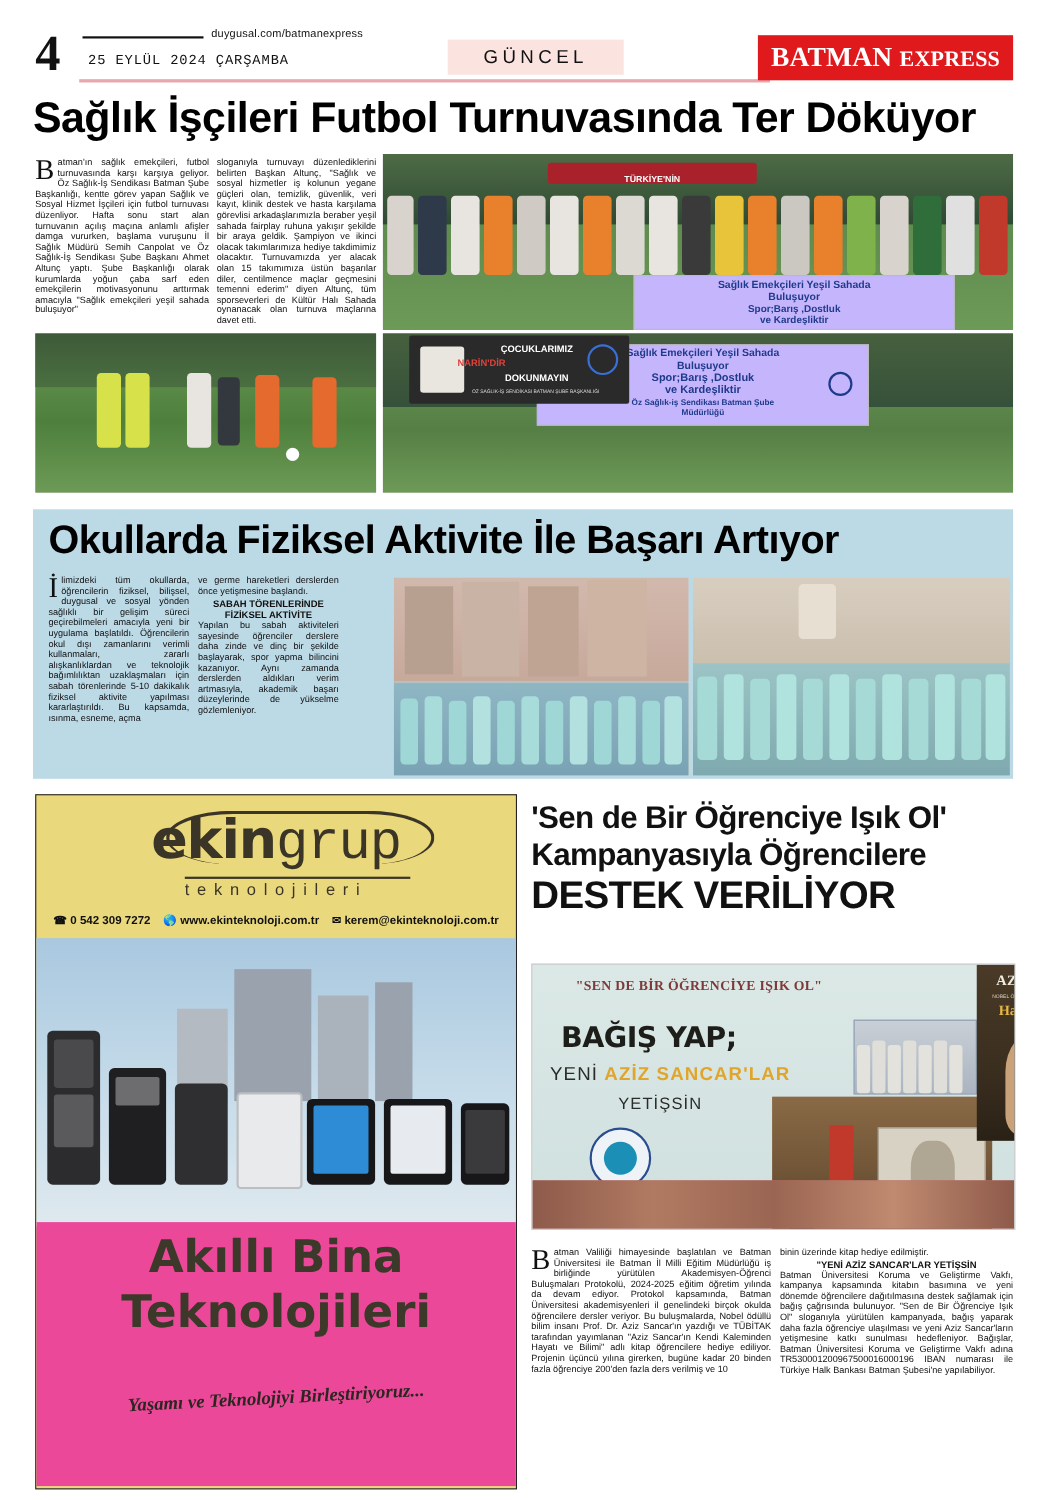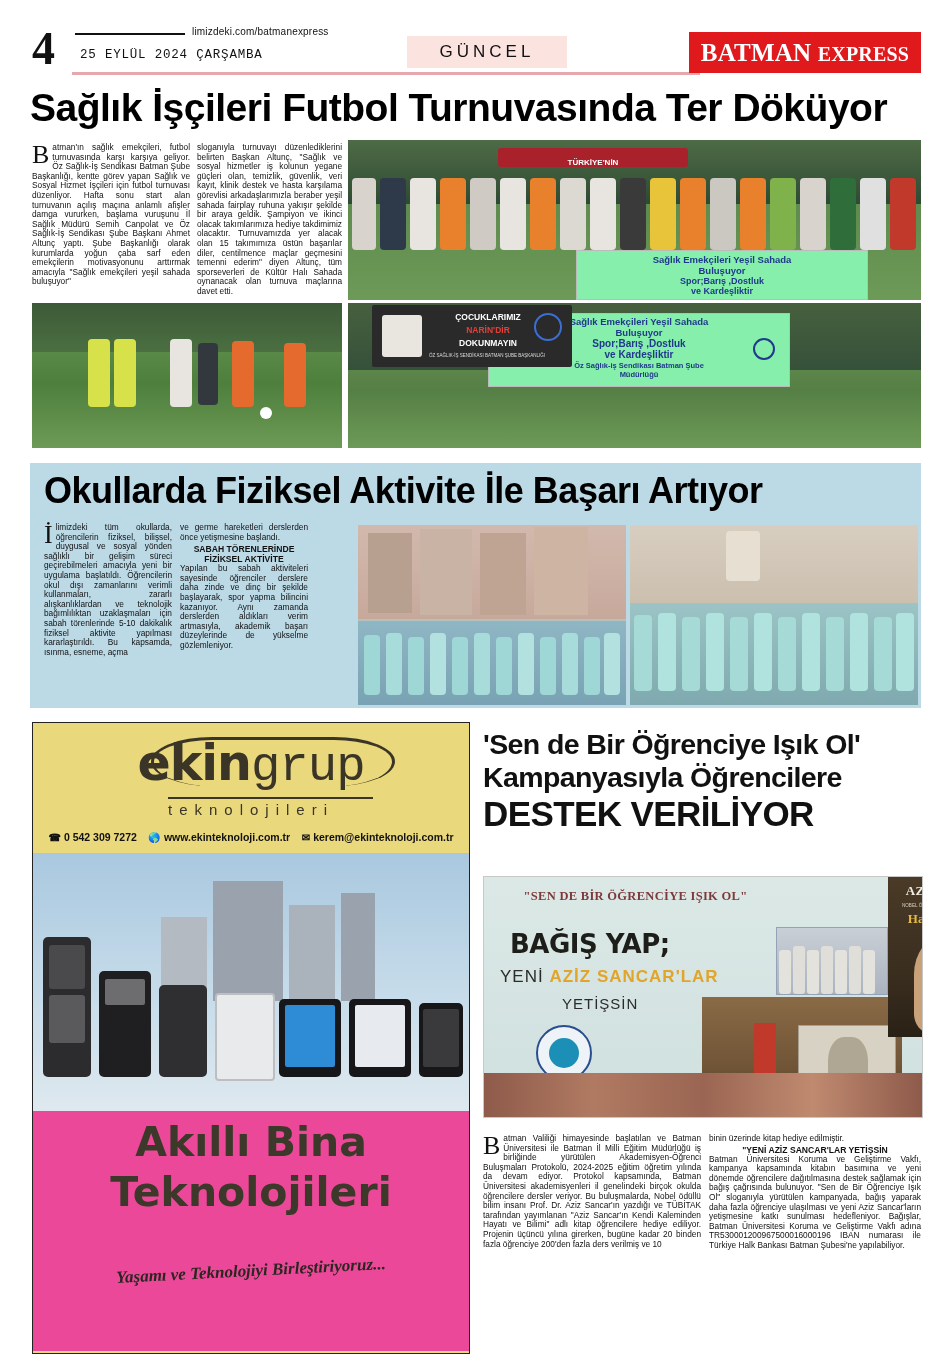--- a/index.html
+++ b/index.html
@@ -103,32 +103,32 @@
   .ps-book{position:absolute;left:404px;top:0;width:130px;height:160px;background:#3b2d1e;overflow:hidden;}
   .ps-bk-t1{position:absolute;left:0;top:6px;width:130px;text-align:center;font-size:13px;font-weight:700;
             color:#f2ece0;font-family:"Liberation Serif",serif;letter-spacing:.5px;}
   .ps-bk-t2{position:absolute;left:0;top:26px;width:130px;text-align:center;font-size:4.6px;
             color:#d8cfbe;}
   .ps-bk-t3{position:absolute;left:0;top:34px;width:130px;text-align:center;font-size:13px;font-weight:700;
             color:#e7b842;font-family:"Liberation Serif",serif;}
   .ps-crowd{position:absolute;left:0;top:196px;width:438px;height:44px;background:#b96f6f;overflow:hidden;}
 
   
-  .ban{position:absolute;background:#86efac;border:1px solid #bbb;}
+  .ban{position:absolute;background:#c4b5fd;border:1px solid #bbb;}
   .ban-b{position:absolute;background:#2a2a2a;}
 </style>
 </head>
 <body>
 
 <div class="page">
 
   <div class="masthead">
     <div class="pagenum">4</div>
     <div class="mh-rule-top"></div>
-    <div class="mh-fb">limizdeki.com/batmanexpress</div>
+    <div class="mh-fb">duygusal.com/batmanexpress</div>
     <div class="mh-date">25 EYLÜL 2024 ÇARŞAMBA</div>
     <div class="mh-rule-bot"></div>
     <div class="mh-section">
       <span>GÜNCEL</span>
     </div>
     <div class="mh-logo">
       <span><b>BATMAN</b> <b class="sm">EXPRESS</b></span>
     </div>
   </div>
 
@@ -200,21 +200,21 @@
     <div style="position:absolute;left:166px;top:40px;width:20px;height:62px;background:#33383f;border-radius:4px;"></div>
     <div style="position:absolute;left:200px;top:38px;width:22px;height:66px;background:#e56a2e;border-radius:4px;"></div>
     <div style="position:absolute;left:252px;top:40px;width:22px;height:64px;background:#e56a2e;border-radius:4px;"></div>
     <div style="position:absolute;left:228px;top:104px;width:12px;height:12px;border-radius:50%;background:#fff;"></div>
   </div>
 
   <div class="ban-b" style="left:372px;top:305px;width:200px;height:62px;border-radius:2px;">
     <div style="position:absolute;left:10px;top:10px;width:40px;height:42px;background:#e9e6df;border-radius:3px;"></div>
     <div style="position:absolute;right:10px;top:8px;width:24px;height:24px;border-radius:50%;border:2px solid #3b6fd4;"></div>
     <div style="position:absolute;left:56px;top:7px;width:120px;text-align:center;color:#fff;font-size:8.5px;font-weight:700;">ÇOCUKLARIMIZ</div>
-    <div style="position:absolute;left:56px;top:20px;width:120px;text-align:center;color:#e2413a;font-size:8.5px;font-weight:700;">NARİN'DİR</div>
+    <div style="position:absolute;left:44px;top:20px;width:120px;text-align:left;color:#e2413a;font-size:8.5px;font-weight:700;">NARİN'DİR</div>
     <div style="position:absolute;left:56px;top:33px;width:120px;text-align:center;color:#fff;font-size:8.5px;font-weight:700;">DOKUNMAYIN</div>
     <div style="position:absolute;left:40px;top:48px;width:150px;text-align:center;color:#ddd;font-size:4.5px;">ÖZ SAĞLIK-İŞ SENDİKASI BATMAN ŞUBE BAŞKANLIĞI</div>
   </div>
 
   <div class="a2">
     <div class="headline a2-head">Okullarda Fiziksel Aktivite İle Başarı Artıyor</div>
 
     <div class="bodytxt a2-c1">
       <span class="dropcap">İ</span><span>limizdeki tüm okullarda, öğrencilerin fiziksel, bilişsel, duygusal ve sosyal yönden sağlıklı bir gelişim süreci geçirebilmeleri amacıyla yeni bir uygulama başlatıldı. Öğrencilerin okul dışı zamanlarını verimli kullanmaları, zararlı alışkanlıklardan ve teknolojik bağımlılıktan uzaklaşmaları için sabah törenlerinde 5-10 dakikalık fiziksel aktivite yapılması kararlaştırıldı. Bu kapsamda, ısınma, esneme, açma</span>
     </div>

